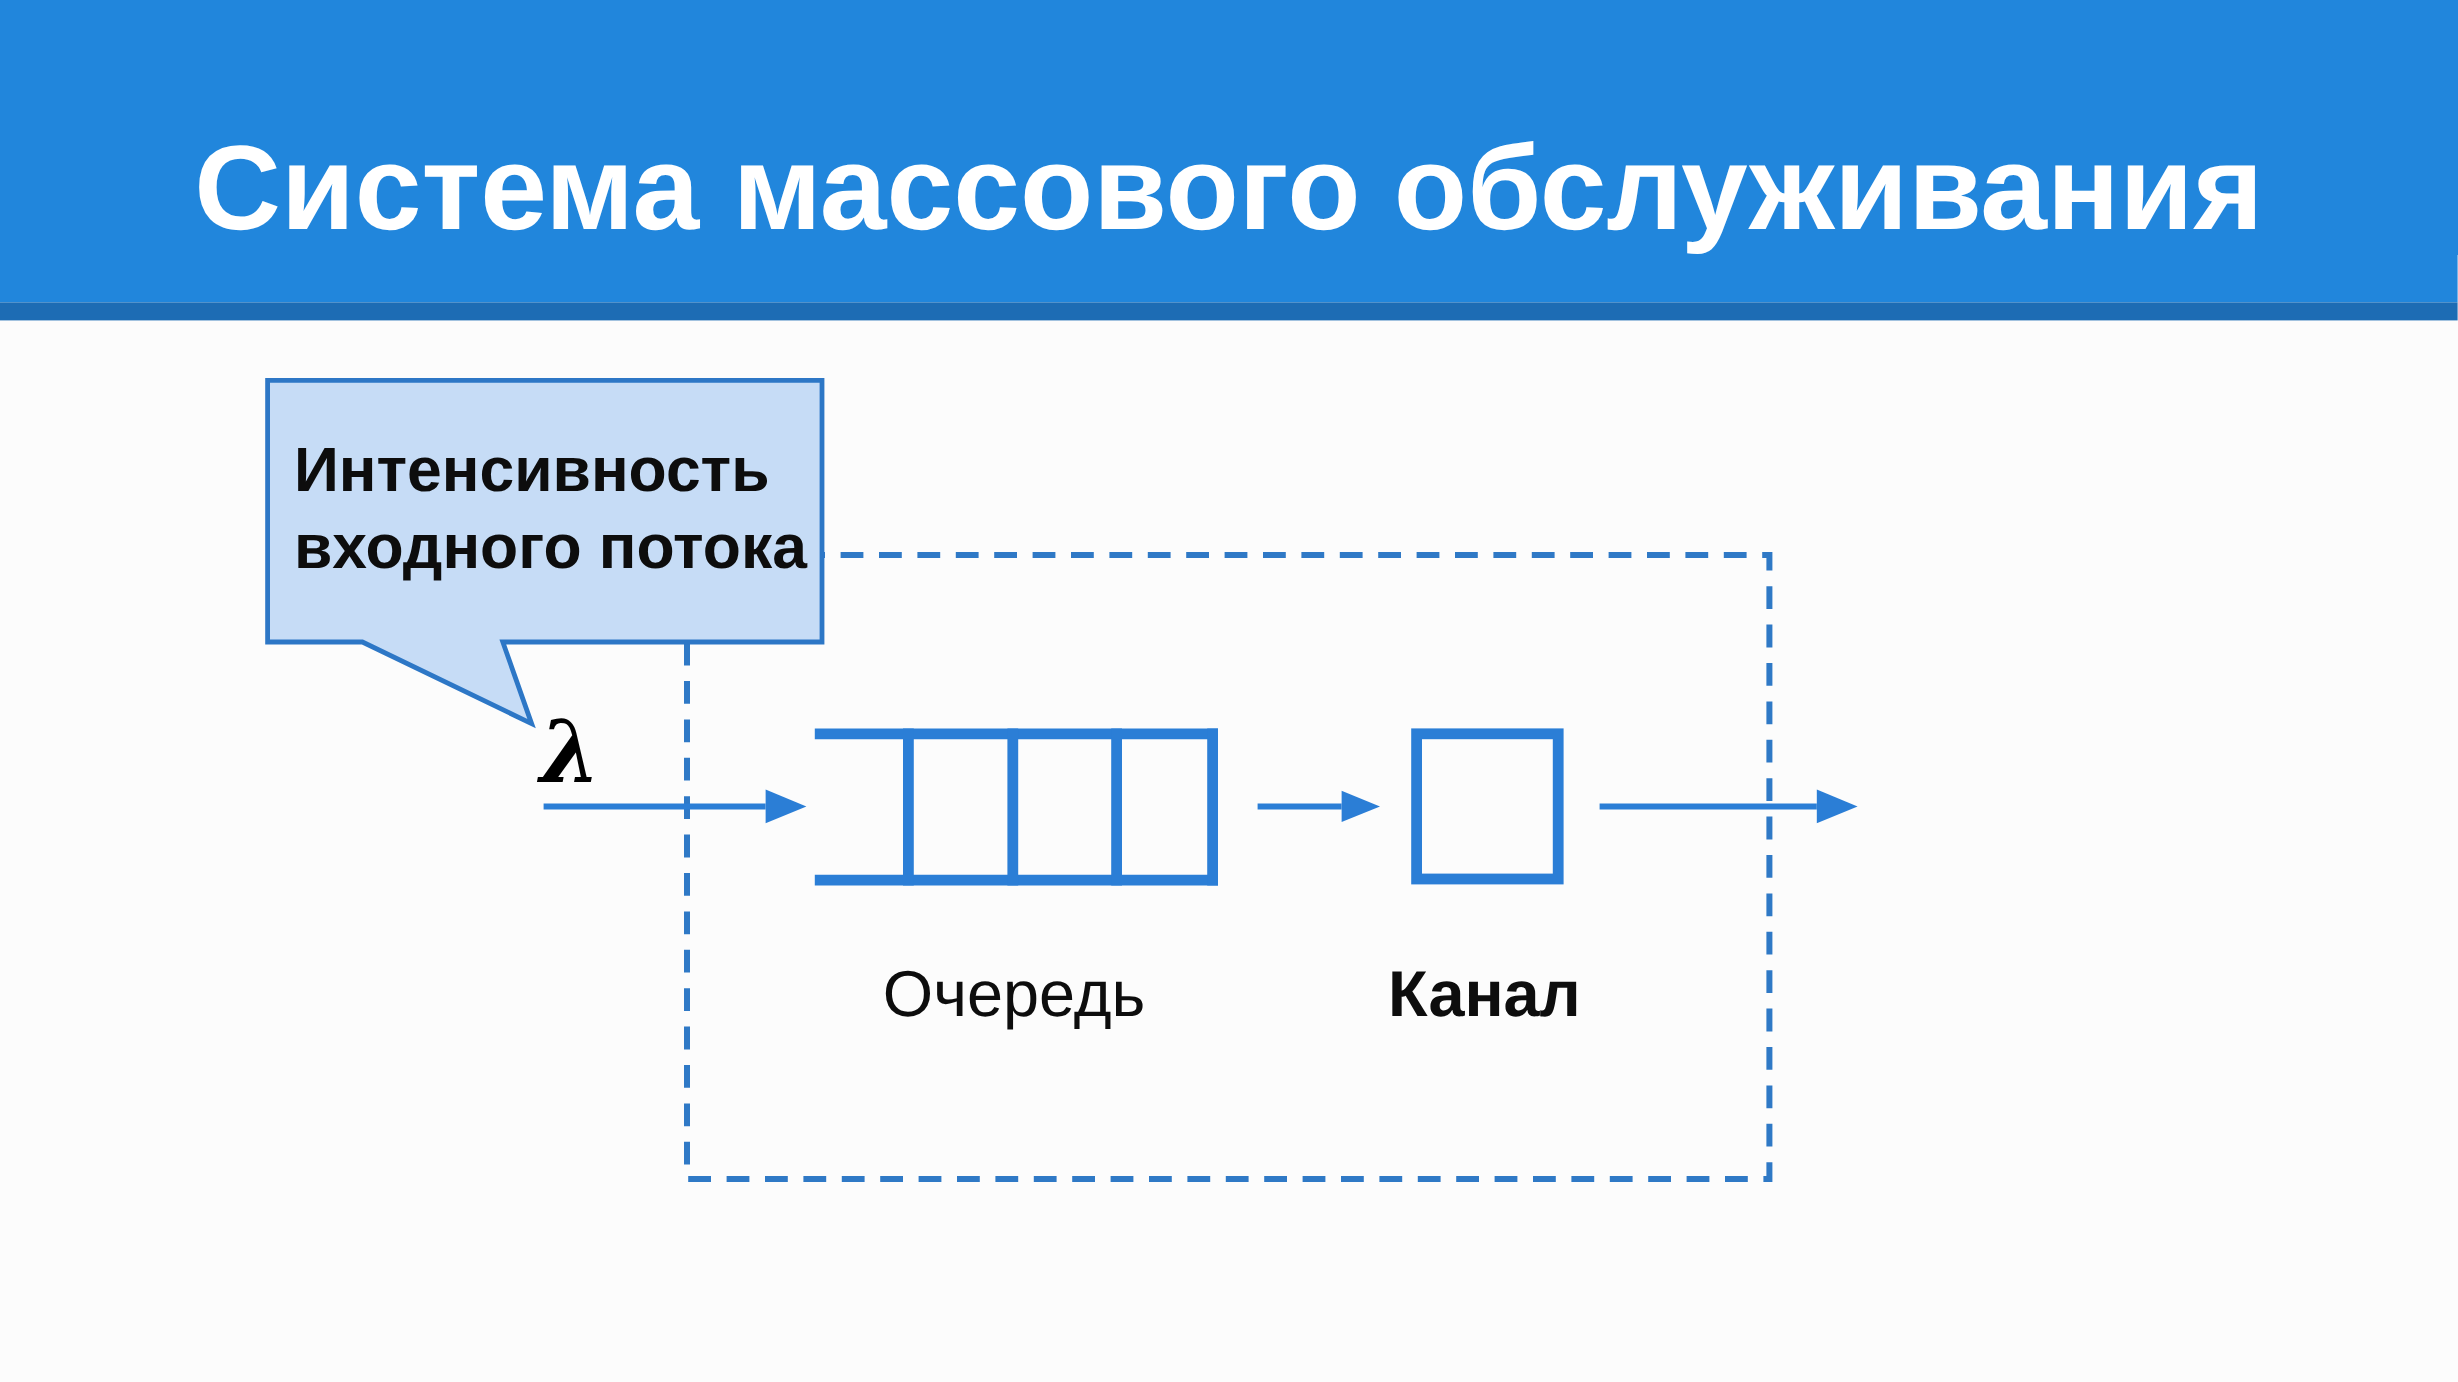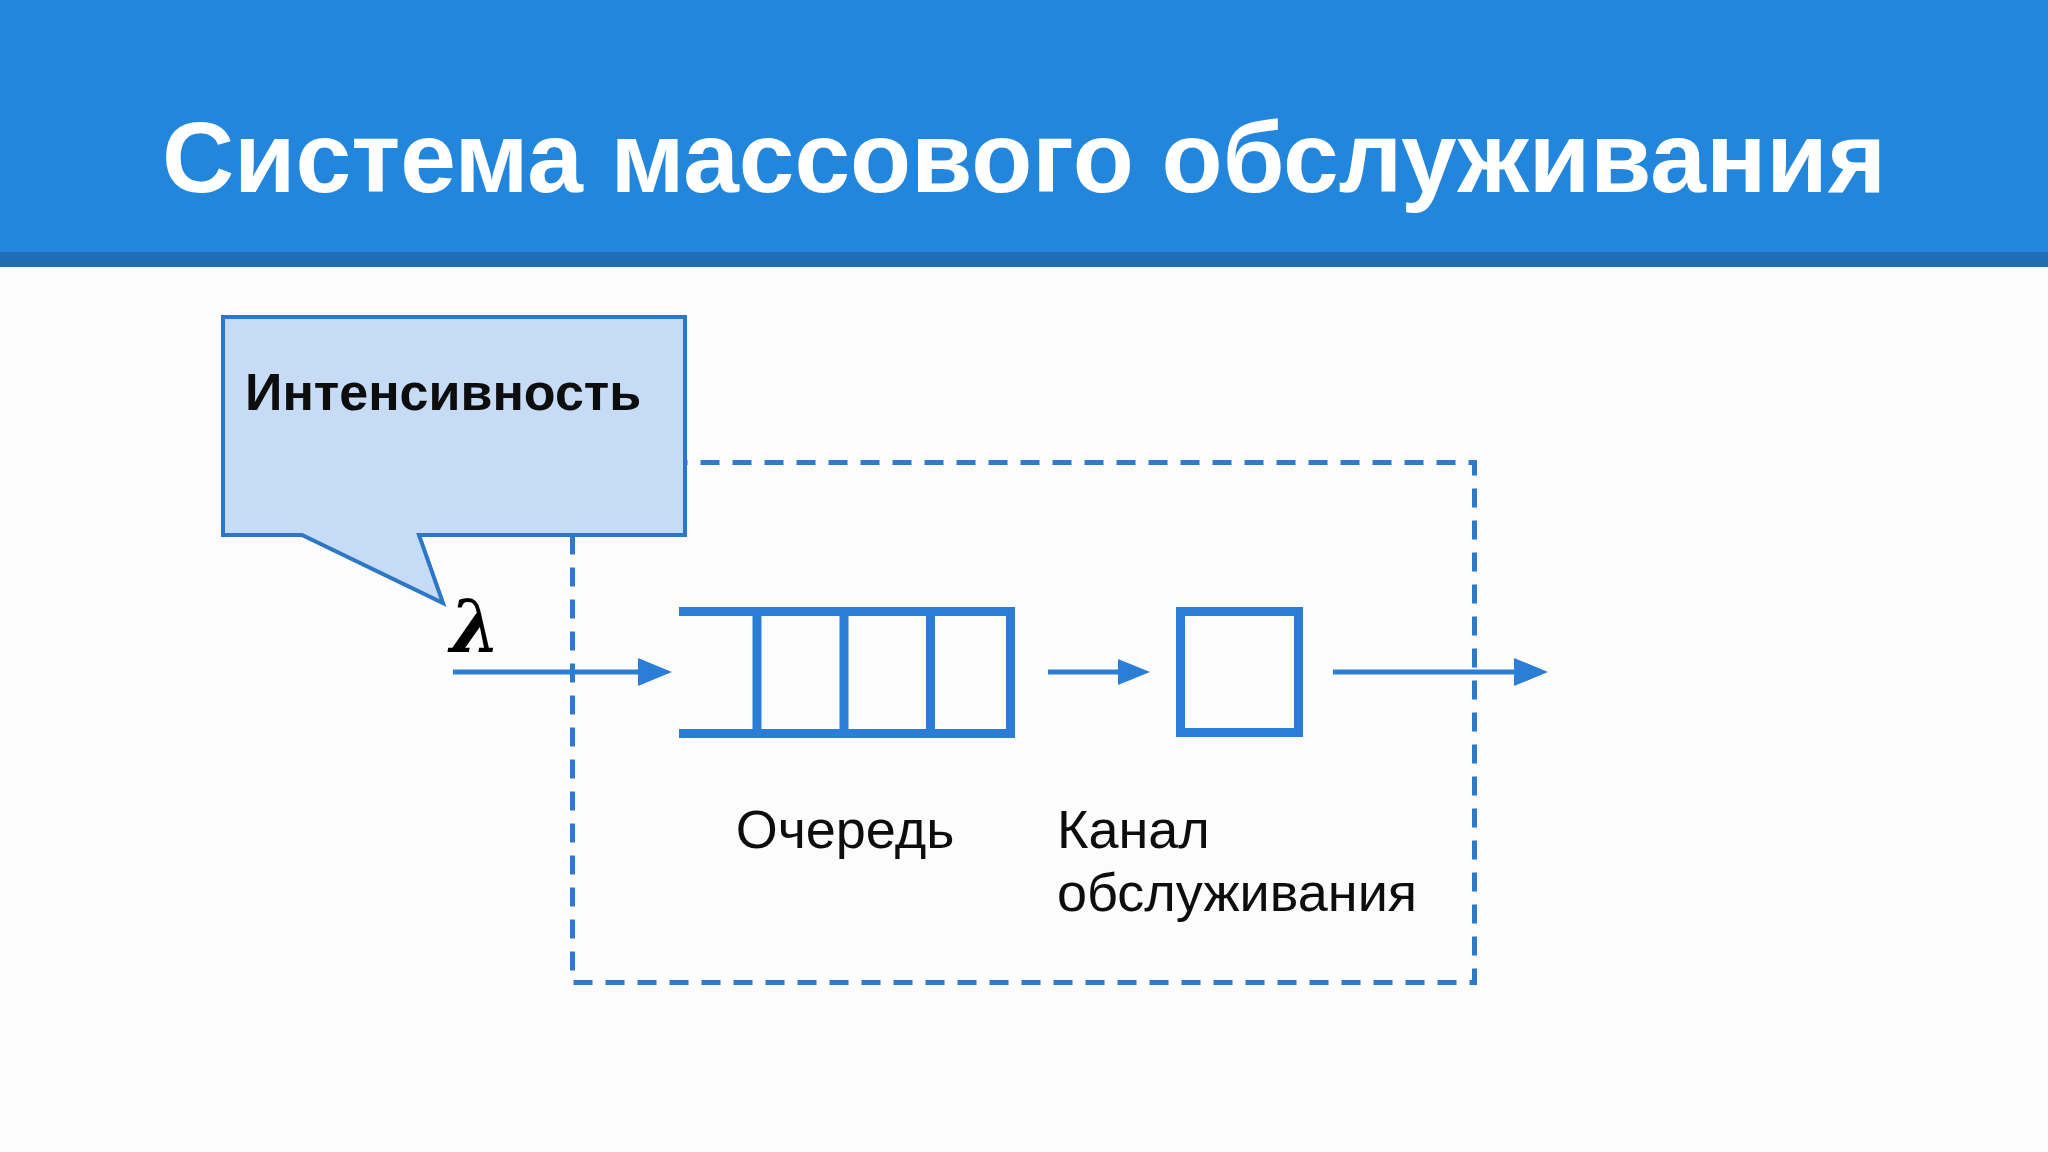--- a/index.html
+++ b/index.html
@@ -72,21 +72,21 @@
     font-size:72px;color:#000;
   }
   .fig-label{
     position:absolute;top:798px;
     transform:translateX(-50%);
     font-size:54px;line-height:63px;
     color:var(--label-black);
     text-align:left;white-space:nowrap;
   }
   .queue-label{left:845px;}
-  .channel-label{left:1237px;}
+  .channel-label{left:1237px;font-weight:bold;}
 </style>
 </head>
 <body>
 
 <div class="slide">
 
   <div class="header-band"></div>
   <div class="header-strip"></div>
   <h1 class="slide-title">Система массового обслуживания</h1>
 
@@ -118,24 +118,24 @@
     <g>
       <line class="arrow-line" x1="1333" y1="672" x2="1514" y2="672"></line>
       <polygon class="arrow-head" points="1514,658 1548,672 1514,686"></polygon>
     </g>
 
     <path class="callout-shape" d="M223,317 H685 V535 H419 L443,603 L302,535 H223 Z"></path>
   </svg>
 
   <div class="callout-text">
     <div>Интенсивность</div>
+    <div>входного потока</div>
   </div>
 
   <div class="lambda">λ</div>
 
   <div class="fig-label queue-label">Очередь</div>
 
   <div class="fig-label channel-label">
     <div>Канал</div>
-    <div>обслуживания</div>
   </div>
 
 </div>
 
 </body></html>

